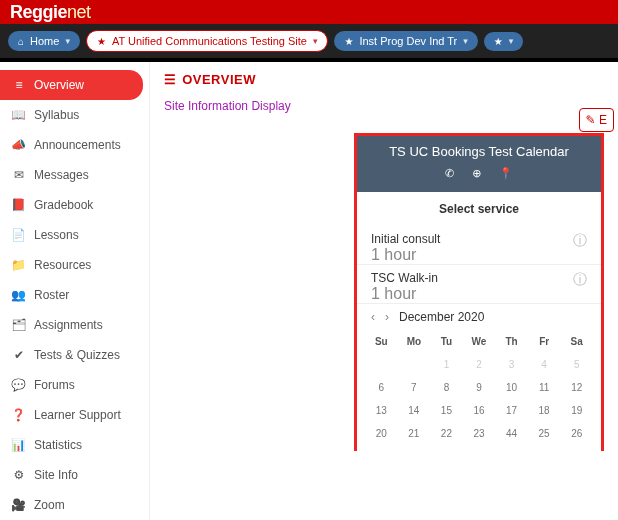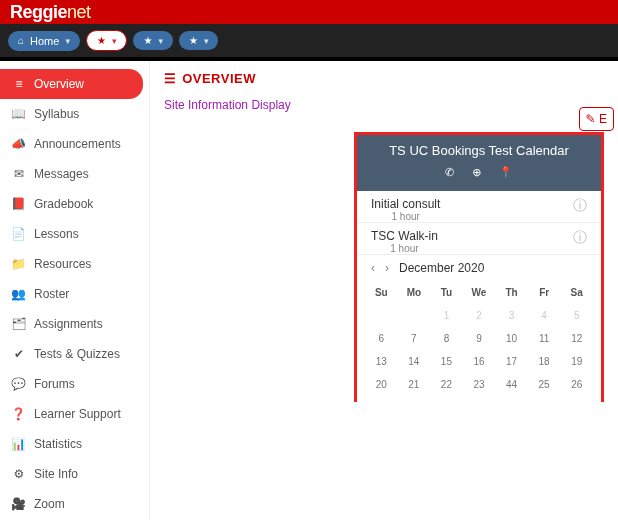--- a/index.html
+++ b/index.html
@@ -23,21 +23,21 @@
     .page-head { color: #c00; font-weight: bold; font-size: 13px; letter-spacing: .5px; display: flex; align-items: center; gap: 6px; margin-bottom: 12px; }
     .info-label { font-size: 12px; color: #a21caf; margin-bottom: 20px; }
     .edit-btn { position: absolute; right: 4px; top: 46px; border: 1px solid #c00; color: #c00; padding: 4px 6px; border-radius: 4px; font-size: 12px; cursor: pointer; background: #fff; }
     .booking { width: 250px; margin-left: auto; border: 3px solid #e22; border-bottom: none; }
     .bk-head { background: #4a5d70; color: #fff; text-align: center; padding: 8px 0 12px; }
     .bk-title { font-size: 13px; margin-bottom: 8px; }
     .bk-icons { display: flex; gap: 18px; justify-content: center; font-size: 11px; }
     .bk-section-label { text-align: center; font-size: 12px; font-weight: 600; padding: 10px 0; color: #333; }
     .svc { padding: 6px 14px 0; border-bottom: 1px solid #eee; display: flex; align-items: flex-start; justify-content: space-between; }
     .svc-name { font-size: 12px; color: #333; }
-    .svc-dur { font-size: 10px; color: #888; text-align: center; }
+    .svc-dur { font-size: 16px; color: #888; }
     .svc-info { color: #bbb; font-size: 14px; }
     .cal-nav { display: flex; align-items: center; gap: 10px; padding: 6px 14px; font-size: 12px; }
     .cal-nav .arrow { color: #888; cursor: pointer; }
     .cal-grid { display: grid; grid-template-columns: repeat(7, 1fr); text-align: center; font-size: 10px; color: #777; padding: 0 8px 6px; }
     .cal-grid .hd { font-weight: 600; padding: 6px 0; color: #555; }
     .cal-grid .day { padding: 6px 0; }
     .cal-grid .dim { color: #ccc; }
   </style>
 </head>
 <body>
@@ -49,24 +49,26 @@
 </div>
 
 <div class="site-nav">
   <div class="nav-pill blue">
     <span class="star">⌂</span>
     <span>Home</span>
     <span class="chev">▾</span>
   </div>
   <div class="nav-pill white">
     <span class="star" style="color:#c00">★</span>
+    <span>AT Unified Communications Testing Site</span>
     <span class="chev" style="color:#c00">▾</span>
   </div>
   <div class="nav-pill blue">
     <span class="star">★</span>
+    <span>Inst Prog Dev Ind Tr</span>
     <span class="chev">▾</span>
   </div>
   <div class="nav-pill blue">
     <span class="star">★</span>
     <span class="chev">▾</span>
   </div>
 </div>
 <div class="topbar"></div>
 
 <div class="shell">
@@ -146,20 +148,21 @@
 
     <div class="booking">
       <div class="bk-head">
         <div class="bk-title">TS UC Bookings Test Calendar</div>
         <div class="bk-icons">
           <span>✆</span>
           <span>⊕</span>
           <span>📍</span>
         </div>
       </div>
+      <div class="bk-section-label">Select service</div>
       <div id="services">
           <div class="svc">
             <div>
               <div class="svc-name">Initial consult</div>
               <div class="svc-dur">1 hour</div>
             </div>
             <span class="svc-info">ⓘ</span>
           </div>
           <div class="svc">
             <div>

